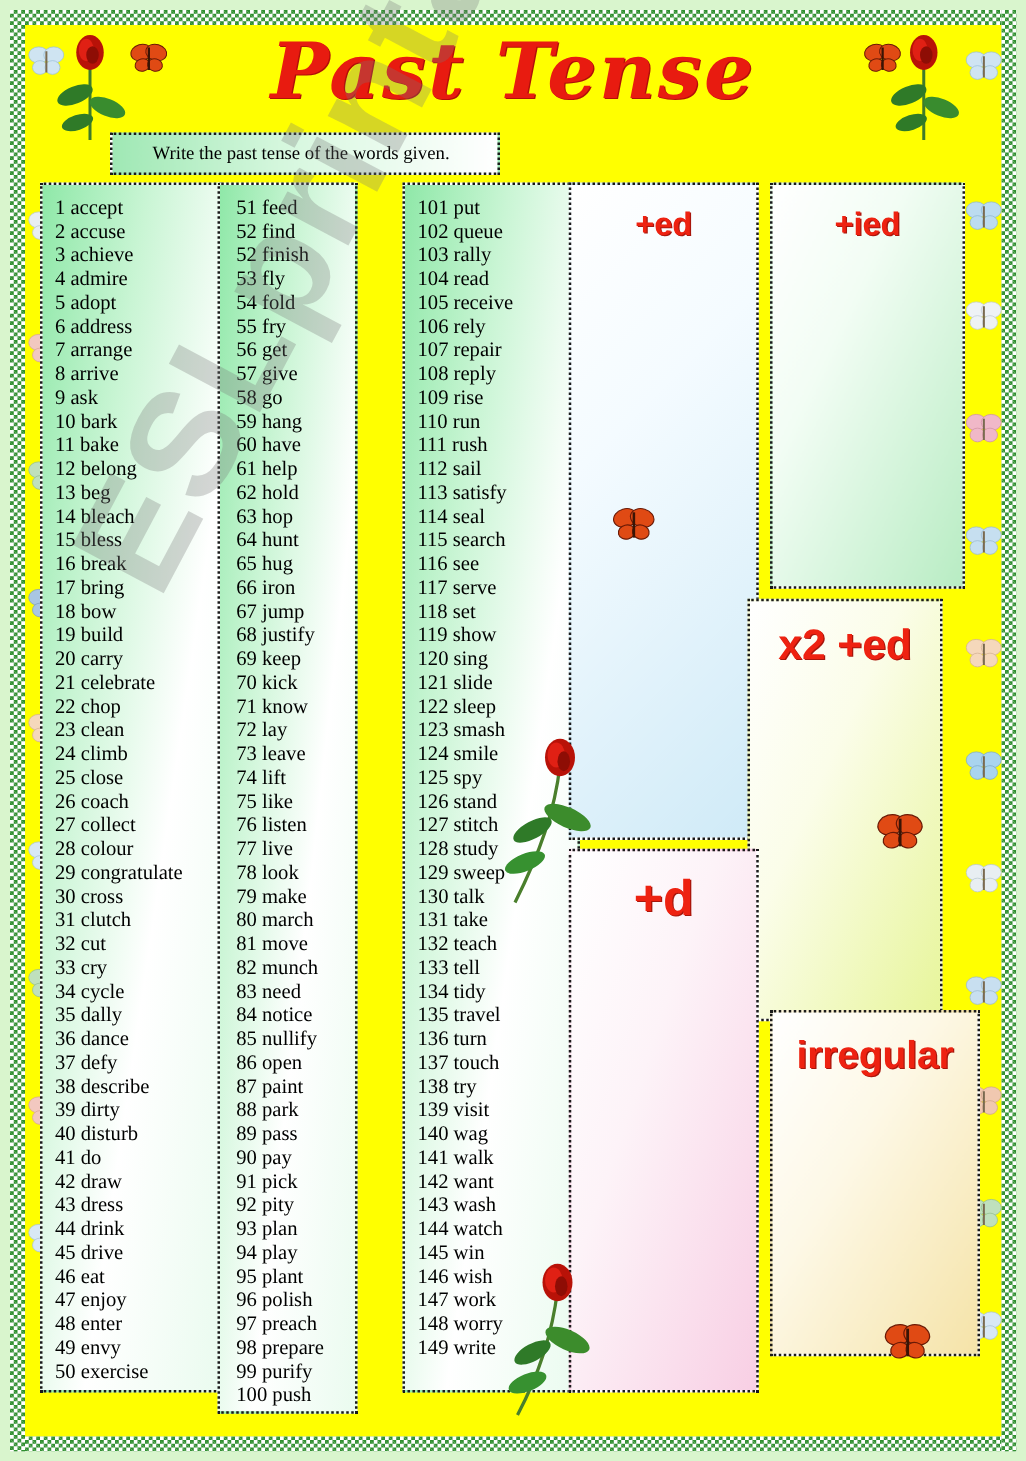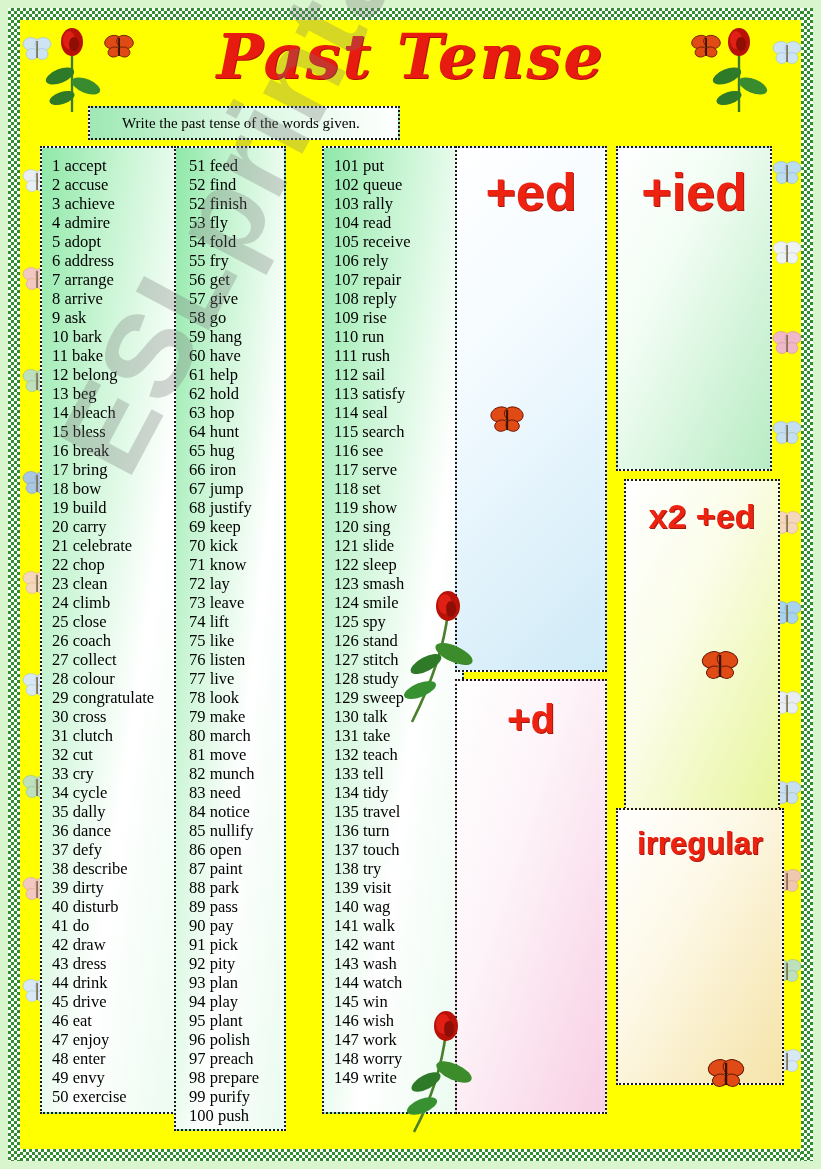--- a/index.html
+++ b/index.html
@@ -94,57 +94,57 @@
     color: #000000;
     white-space: nowrap;
     margin-left: 20px;
   }
 
   
   .wordcol {
     background: linear-gradient(to bottom right, #8fe8a8 0%, #c9f5d4 30%, #ffffff 62%, #eafbef 100%);
     padding: 8px 0 0 10px;
   }
-  .col1 { left: 40px;  top: 146px; width: 145px; height: 968px; }
+  .col1 { left: 32px;  top: 146px; width: 145px; height: 968px; }
   .col2 { left: 174px; top: 146px; width: 112px; height: 985px; padding-left: 13px; }
   .col3 { left: 322px; top: 146px; width: 142px; height: 968px; }
 
   .word {
     font-family: "Liberation Serif", serif;
     font-size: 16.5px;
     color: #000000;
     line-height: 19px;
     white-space: nowrap;
   }
 
   
   .answerbox {
     padding: 0;
   }
   .answerbox .tag {
     font-family: "Liberation Sans", sans-serif;
     font-weight: bold;
-    font-size: 52px;
+    font-size: 26px;
     color: #ee2211;
     text-shadow: 1px 1px 0 #a8160c;
     line-height: 1;
     padding: 18px 0 0 0;
     text-align: center;
   }
 
   .box-ed {
     left: 455px; top: 146px; width: 152px; height: 526px;
     background: linear-gradient(135deg, #ffffff 0%, #f4fbff 35%, #cfeaf7 100%);
   }
   .box-ied {
     left: 616px; top: 146px; width: 156px; height: 325px;
     background: linear-gradient(to bottom right, #ffffff 0%, #f2fdf4 35%, #b8ecc3 100%);
   }
   .box-x2ed {
-    left: 624px; top: 479px; width: 156px; height: 338px;
+    left: 598px; top: 479px; width: 156px; height: 338px;
     background: linear-gradient(to bottom right, #ffffff 0%, #fbfde9 40%, #e7f59a 100%);
   }
   .box-d {
     left: 455px; top: 679px; width: 152px; height: 435px;
     background: linear-gradient(to bottom right, #ffffff 0%, #fdf3f8 40%, #f8cfe4 100%);
   }
   .box-irregular {
     left: 616px; top: 808px; width: 168px; height: 277px;
     background: linear-gradient(to bottom right, #ffffff 0%, #fdf8e6 40%, #f5e3a8 100%);
   }

